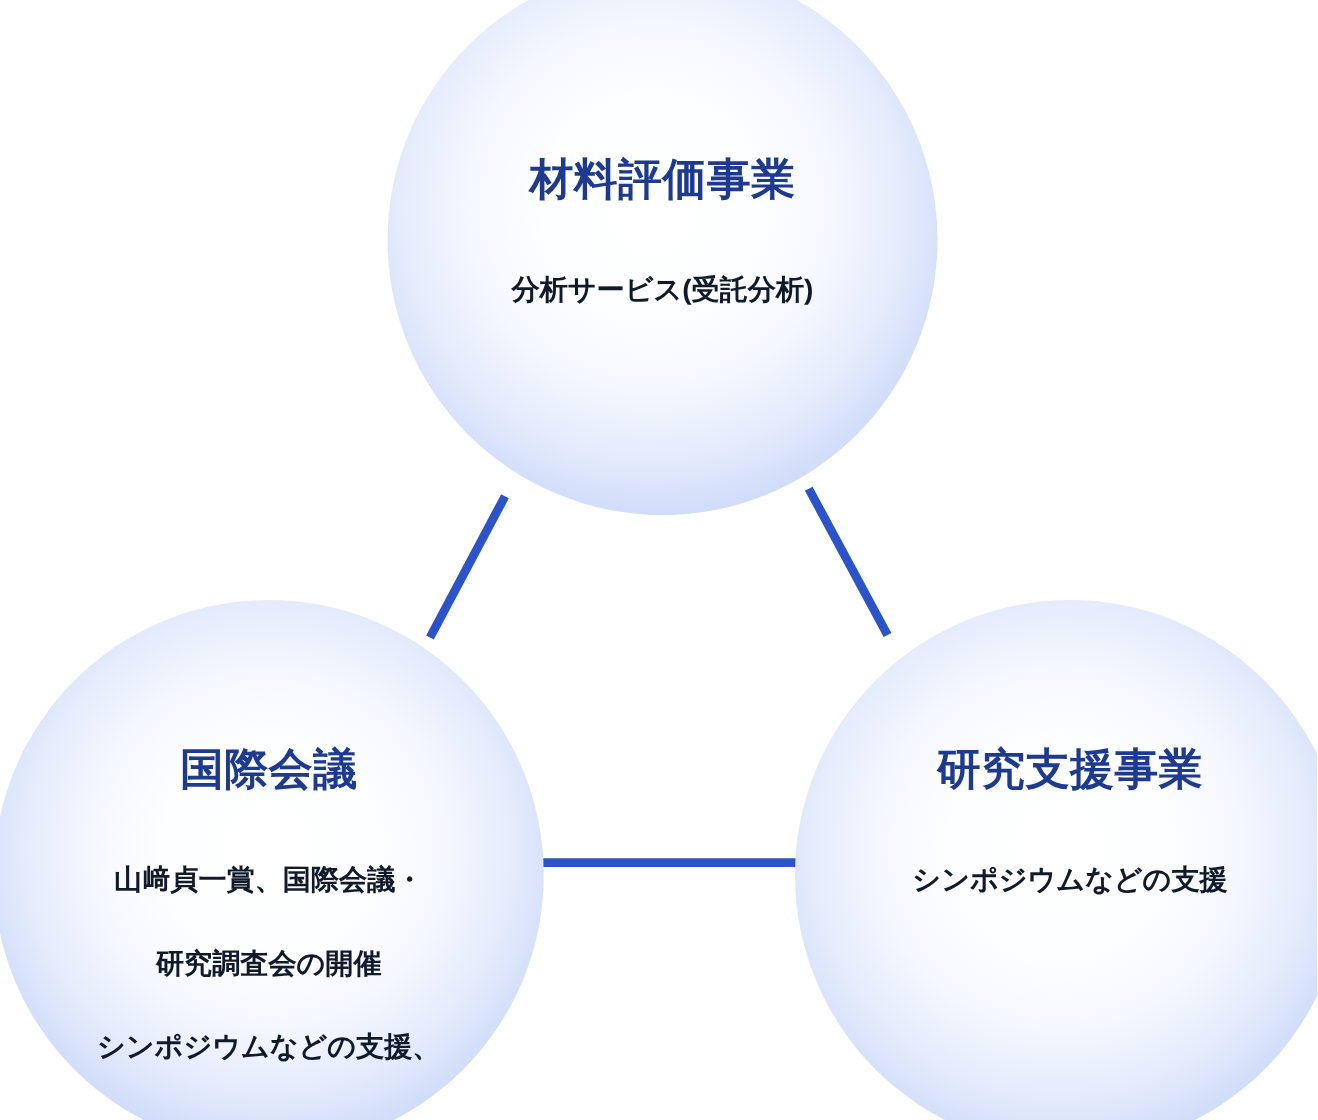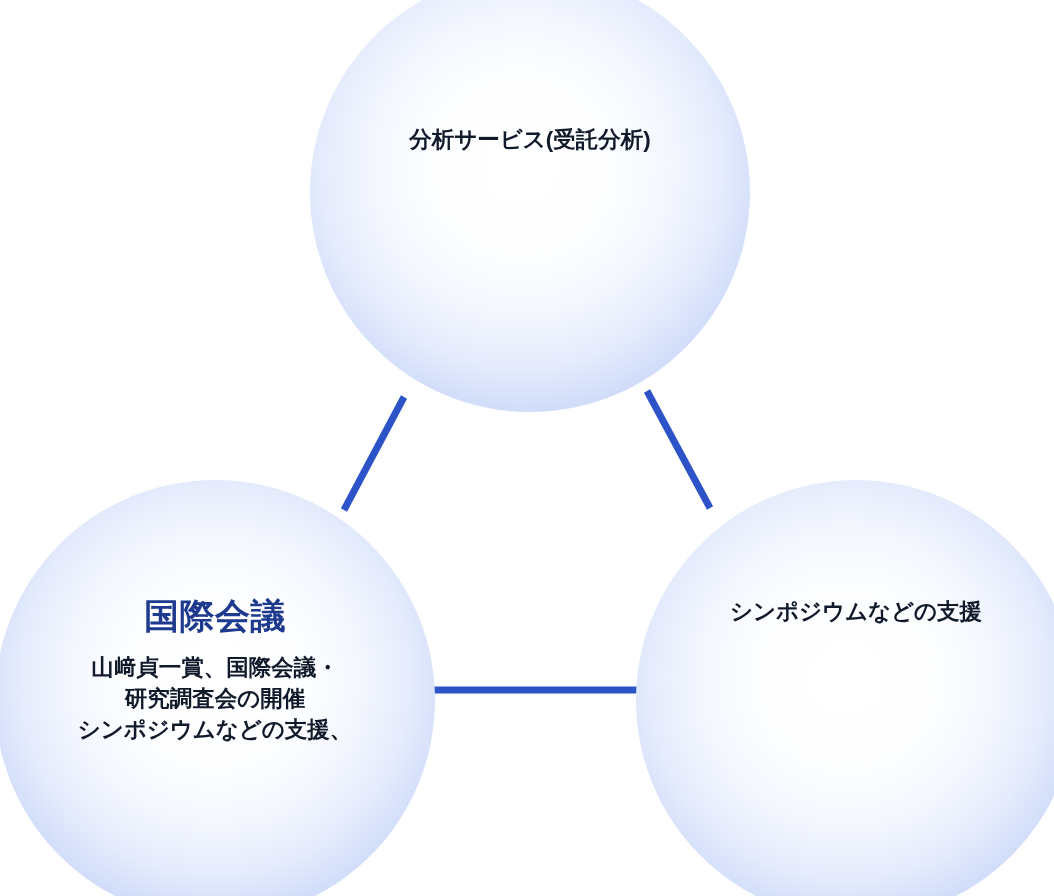--- a/index.html
+++ b/index.html
@@ -57,20 +57,21 @@
   .bubble-desc {
     font-size: 22.5px;
     font-weight: bold;
     line-height: 1.38;
     margin: 0;
     letter-spacing: 0px;
   }
   .bubble-desc .ln {
     display: block;
     white-space: nowrap;
+    margin-top: 36px;
   }
 
   
   #bubble-top {
     left: 310px;
     top: -28px;
     width: 440px;
     height: 440px;
     background:
       radial-gradient(circle at 48% 44%,
@@ -129,38 +130,40 @@
 <div id="stage">
 
   <svg class="connectors" viewBox="0 0 1054 896" width="1054" height="896" aria-hidden="true">
     <line x1="404" y1="397" x2="344" y2="510" stroke="#2c54c8" stroke-width="7" stroke-linecap="butt"></line>
     <line x1="647" y1="391" x2="710" y2="508" stroke="#2c54c8" stroke-width="7" stroke-linecap="butt"></line>
     <line x1="428" y1="690" x2="644" y2="690" stroke="#2c54c8" stroke-width="7" stroke-linecap="butt"></line>
   </svg>
 
   <div class="bubble" id="bubble-top">
     <div class="bubble-inner">
+      <div class="bubble-title" style="color:#1d3a8f">材料評価事業</div>
       <div class="bubble-desc" style="color:#111a2b">
         <span class="ln">分析サービス(受託分析)</span>
       </div>
     </div>
   </div>
 
   <div class="bubble" id="bubble-left">
     <div class="bubble-inner">
       <div class="bubble-title" style="color:#1d3a8f">国際会議</div>
       <div class="bubble-desc" style="color:#111a2b">
         <span class="ln">山﨑貞一賞、国際会議・</span>
         <span class="ln">研究調査会の開催</span>
         <span class="ln">シンポジウムなどの支援、</span>
       </div>
     </div>
   </div>
 
   <div class="bubble" id="bubble-right">
     <div class="bubble-inner">
+      <div class="bubble-title" style="color:#1d3a8f">研究支援事業</div>
       <div class="bubble-desc" style="color:#111a2b">
         <span class="ln">シンポジウムなどの支援</span>
       </div>
     </div>
   </div>
 
 </div>
 
 </body></html>

